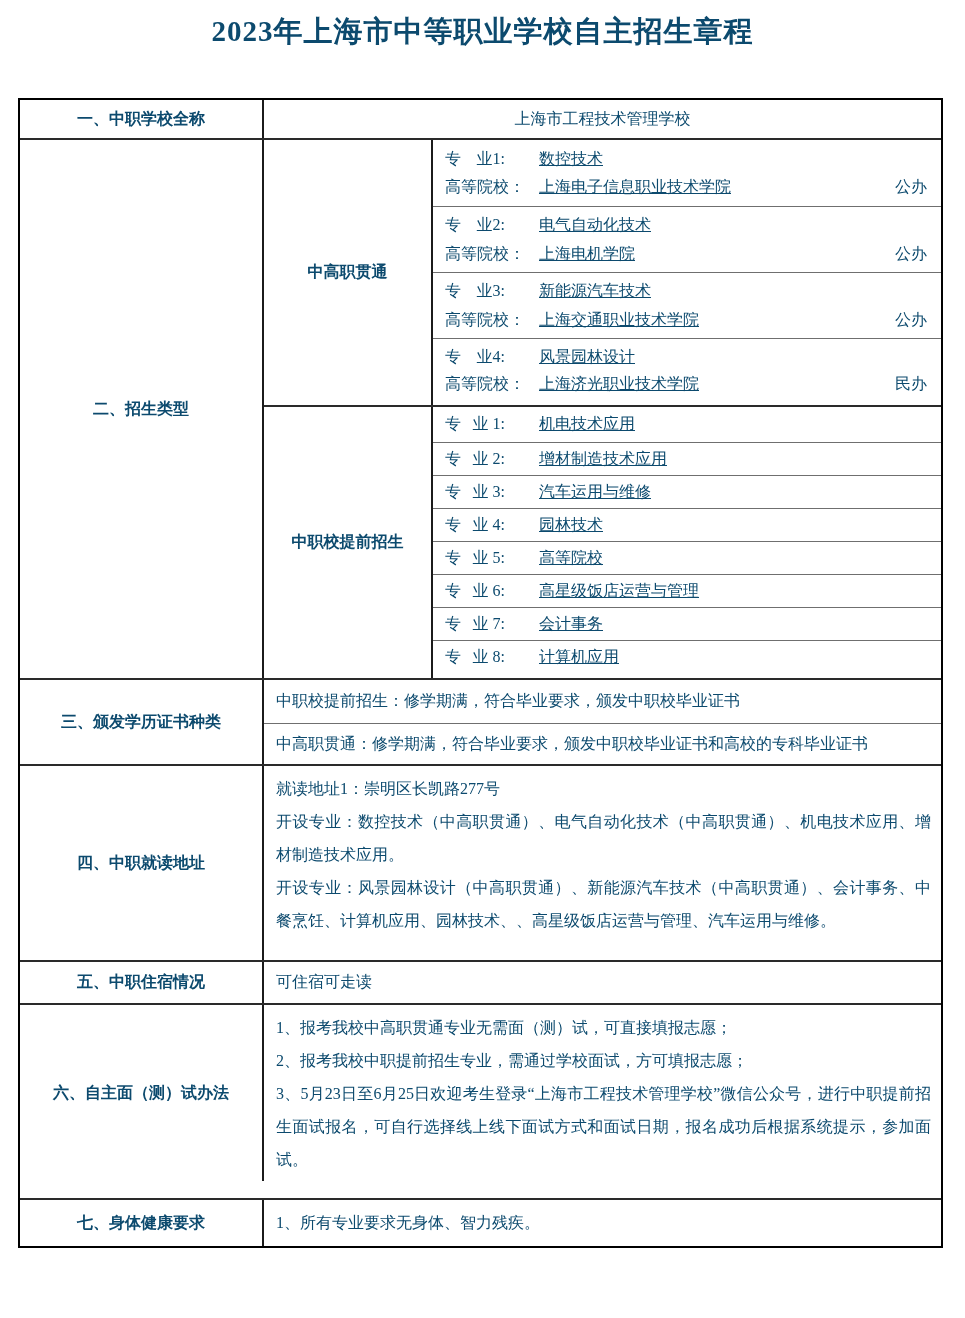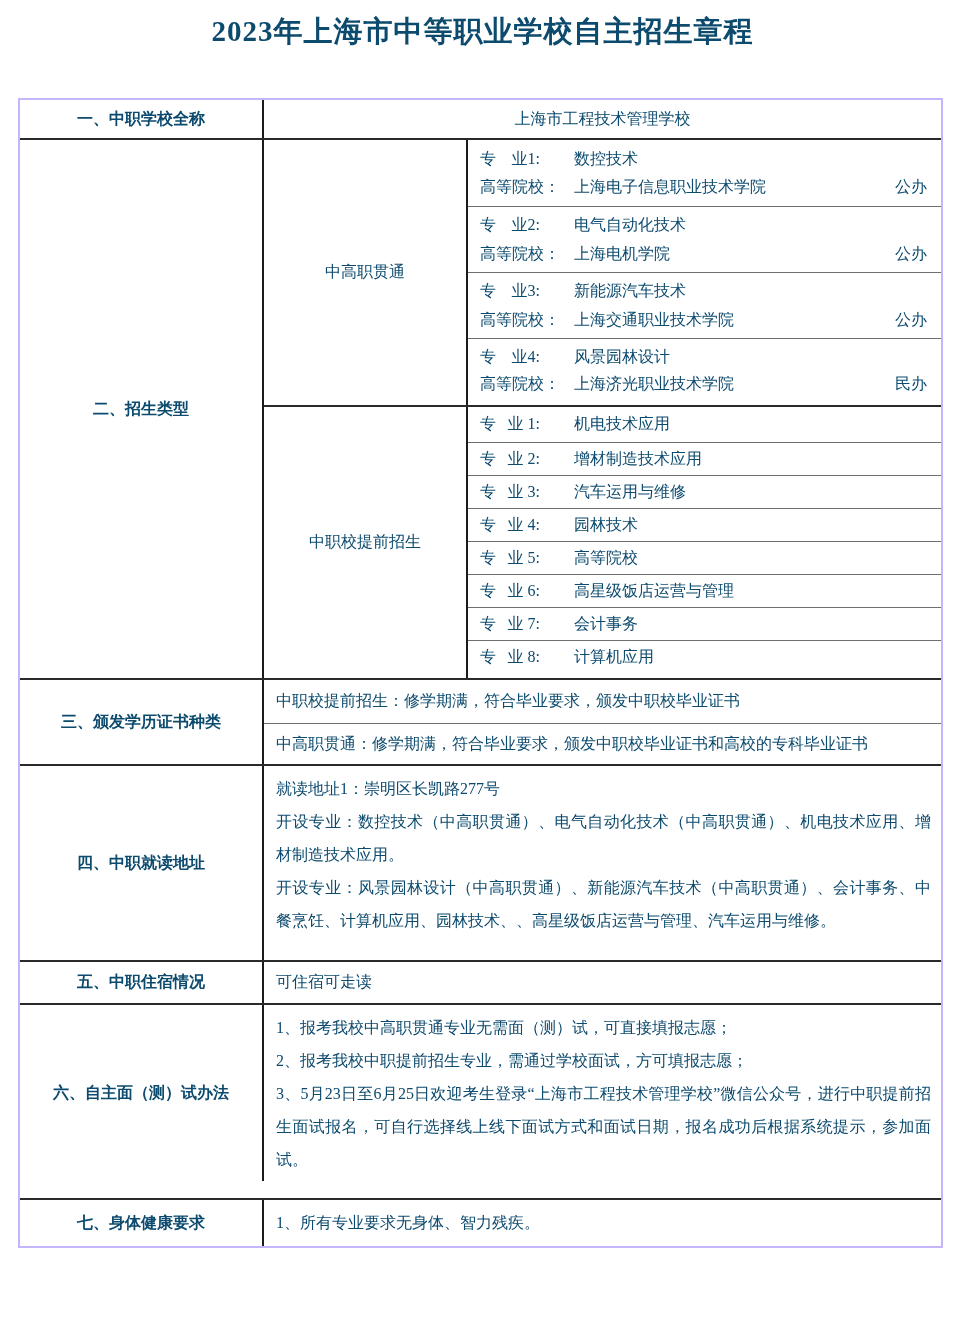--- a/index.html
+++ b/index.html
@@ -15,21 +15,21 @@
   }
   .doc-title {
     position:absolute; top:12px; left:0; width:100%;
     text-align:center;
     font-size:29px; font-weight:bold;
     letter-spacing:1px;
     font-family:"Liberation Serif","DejaVu Serif",serif;
   }
   .doc-table {
     position:absolute; left:18px; top:98px; width:925px;
-    border:2px solid #c4b5fd;
+    border:2px solid #000000;
     background:#fff;
   }
   .trow { display:flex; width:100%; }
   .trow + .trow { border-top:2px solid #2a2a2a; }
   .label-cell {
     flex:none; width:244px;
     border-right:2px solid #1b1b1b;
     display:flex; align-items:center; justify-content:center;
     font-family:"Liberation Sans","DejaVu Sans",sans-serif;
     font-weight:bold; font-size:16px;
@@ -48,37 +48,37 @@
   .r7 { height:48px;margin-top:17px; }
 
   .center-val { display:flex; align-items:center; justify-content:center; }
 
   
   .enroll-wrap { display:flex; flex-direction:column; height:100%; }
   .enroll-sec { display:flex; }
   .sec-through { height:265px; }
   .sec-early   { height:273px; border-top:2px solid #2a2a2a; }
   .type-cell {
-    flex:none; width:204px;
+    flex:none; width:169px;
     border-right:2px solid #1b1b1b;
     display:flex; align-items:center; justify-content:center;
     font-size:16px;
     font-family:"Liberation Sans","DejaVu Sans",sans-serif;
-    padding:4px; text-align:center;
+    padding:4px; text-align:center;font-weight:bold;
   }
   .majors-col { flex:1; min-width:0; display:flex; flex-direction:column; }
 
   .block { height:66px; display:flex; flex-direction:column; justify-content:space-evenly; padding:3px 0; }
   .block + .block { border-top:1px solid #6f6f6f; }
   .block:last-child { height:64px; }
 
   .mline { display:flex; align-items:center; padding:0 12px; line-height:26px; }
   .mlabel { flex:none; width:94px; display:inline-flex; }
   .sp-just { width:60px; display:inline-flex; justify-content:space-between; }
-  .mval { white-space:nowrap; }
+  .mval { white-space:nowrap;text-decoration:underline; }
   .own { margin-left:auto; padding-right:2px; }
 
   .early-row { height:33px; display:flex; align-items:center; padding:0 12px; }
   .early-row:first-child { height:35px; }
   .early-row + .early-row { border-top:1px solid #6f6f6f; }
 
   
   .cert-row { height:43px; display:flex; align-items:center; padding:0 12px; }
   .cert-row + .cert-row { border-top:1px solid #6f6f6f; height:42px; }
 

